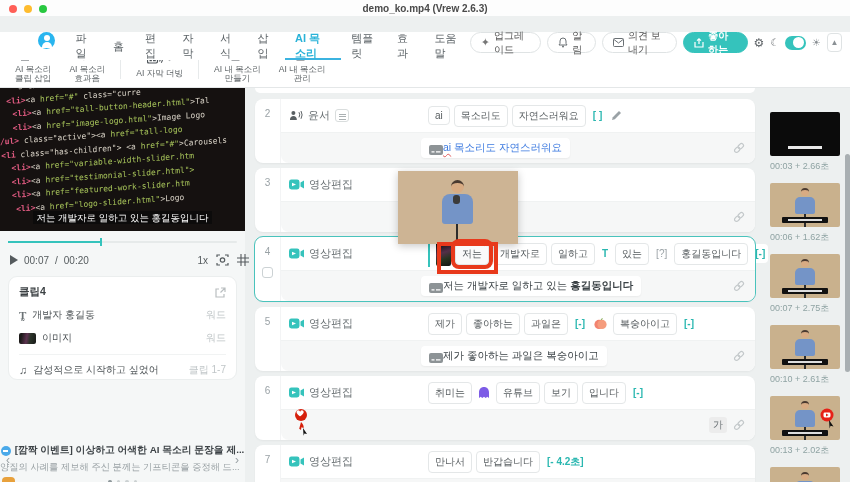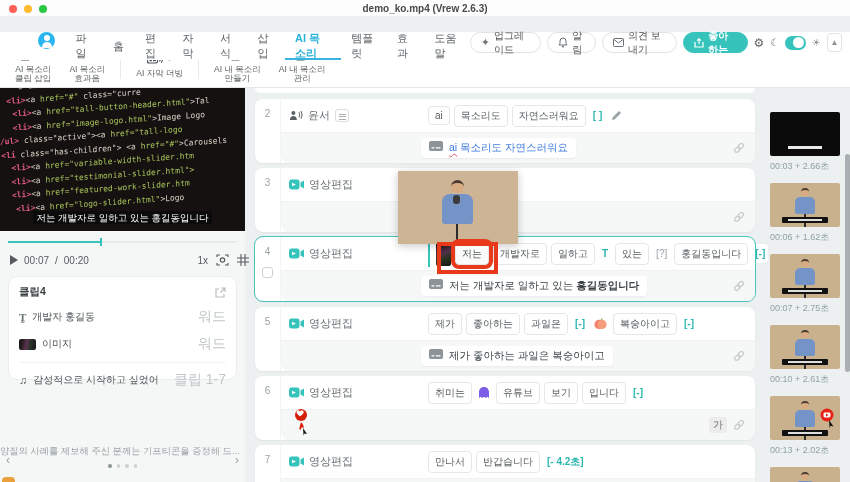--- a/index.html
+++ b/index.html
@@ -52,21 +52,21 @@
   .time-text{font-size:10px;color:#555b5e}
   #ctrl-right{margin-left:auto;display:flex;align-items:center;gap:8px}
   .speed{font-size:10px;color:#555b5e}
   
   #clip-card{position:absolute;left:8px;top:188px;width:229px;height:104px;background:#fff;border:1px solid #ebeeee;border-radius:9px;padding:8px 10px}
   #clip-card-head{display:flex;align-items:center}
   #clip-title{font-size:10.5px;font-weight:bold;color:#3b4043}
   #clip-open{margin-left:auto}
   .cp-row{display:flex;align-items:center;gap:6px;margin-top:9px}
   .cp-label{font-size:10px;color:#4c5255}
-  .cp-tag{margin-left:auto;font-size:14px;color:#c0c6c8}
+  .cp-tag{margin-left:auto;font-size:10px;color:#c0c6c8}
   .ticon{font-size:11px;font-weight:bold;color:#6b7275;font-family:"Liberation Serif",serif}
   .img-thumb{width:17px;height:11px;border-radius:2px;background:linear-gradient(100deg,#1c1a19 15%,#5d3350 45%,#2a3328 65%,#191919 100%)}
   #music-row{display:flex;align-items:center;gap:6px;margin-top:9px;border-top:1px solid #f1f3f3;padding-top:8px}
   .note{font-size:11px;color:#555b5e}
   
   #promo{position:absolute;left:0;top:353px;width:245px;height:41px}
   #promo-line1{display:flex;align-items:center;justify-content:center;gap:4px;margin-top:3px}
   #promo-dot{width:10px;height:10px;border-radius:50%;background:#4aa9e9;position:relative;flex:none}
   #promo-dot:after{content:"";position:absolute;left:2.5px;top:4.5px;width:5px;height:1.5px;background:#fff}
   #promo-title{font-size:9.8px;font-weight:bold;color:#3d4347;white-space:nowrap}
@@ -94,21 +94,21 @@
       linear-gradient(#aab0b2,#aab0b2) 3px 8.5px/7px 1px no-repeat,#fff}
   .chip{font-size:10px;color:#55ozo5b5e;color:#555b5e;background:#fff;border:1px solid #e4e7e8;border-radius:4px;padding:3px 6px;white-space:nowrap}
   .chip.accent{color:#2ab7b0;border-color:transparent;padding:3px 2px;font-weight:bold}
   .chip.muted{color:#9aa2a6;border-color:transparent;padding:3px 2px}
   .chip.redbox{position:relative;box-shadow:0 0 0 4px #e8391b;z-index:6;background:#fafafa}
   .chip-x{position:absolute;right:0px;top:-3px;font-size:8px;color:#8a9094;line-height:1}
   .chip-pencil,.emoji-chip{display:flex;align-items:center;padding:0 2px}
   .playhead{width:2px;height:26px;background:var(--accent);flex:none;margin-right:2px}
   .mini-thumb{width:15px;height:24px;border-radius:2px;flex:none;background:linear-gradient(160deg,#191715 10%,#55304a 45%,#27331f 70%,#151515 100%)}
   .sub-line{height:31px;background:#f6f7f7;border-top:1px solid #f0f2f2;border-radius:0 0 8px 8px;display:flex;align-items:center;padding:0 10px;position:relative}
-  .sub-box{display:flex;align-items:flex-start;gap:6px;background:#fff;border-radius:4px;padding:3px 8px;margin-left:130px;box-shadow:0 1px 2px rgba(30,40,40,.06);white-space:nowrap}
+  .sub-box{display:flex;align-items:flex-end;background:#fff;border-radius:4px;padding:3px 8px;margin-left:130px;box-shadow:0 1px 2px rgba(30,40,40,.06);white-space:nowrap}
   .sub-text{font-size:10.5px;color:#3c4347}
   .sub-text.blue{color:#3e7be0}
   .misspell{text-decoration:underline wavy #e05b5b 1px;text-underline-offset:2px}
   .spacer{flex:1}
   .ga-badge{font-size:10px;color:#6a7174;background:#ececec;border-radius:3px;padding:1px 4px;margin-right:6px}
   .sticker{position:absolute;left:12px;top:-2px}
   
   #popup-image{position:absolute;left:398px;top:171px;width:120px;height:73px;background:#cdb494;z-index:5;box-shadow:0 2px 8px rgba(0,0,0,.22)}
   .pp-head{position:absolute;left:53px;top:9px;width:13px;height:13px;border-radius:50%;background:#d8ab83;border-top:3px solid #4a3a30}
   .pp-body{position:absolute;left:44px;top:23px;width:31px;height:30px;border-radius:8px 8px 3px 3px;background:#7494c7}
@@ -360,20 +360,24 @@
     <div id="music-row">
       <span class="note">♫</span>
       <span class="cp-label">감성적으로 시작하고 싶었어</span>
       <span class="cp-tag">클립 1-7</span>
     </div>
   </div>
 
   <div id="promo">
     <span class="promo-arrow" id="promo-prev">‹</span>
     <span class="promo-arrow" id="promo-next">›</span>
+    <div id="promo-line1">
+      <span id="promo-dot"></span>
+      <span id="promo-title">[깜짝 이벤트] 이상하고 어색한 AI 목소리 문장을 제...</span>
+    </div>
     <div id="promo-body">양질의 사례를 제보해 주신 분께는 기프티콘을 증정해 드...</div>
     <div id="promo-dots">
         <span class="pdot on"></span>
         <span class="pdot"></span>
         <span class="pdot"></span>
         <span class="pdot"></span>
       </div>
   </div>
   <div id="corner-sticker"></div>
 </div>

